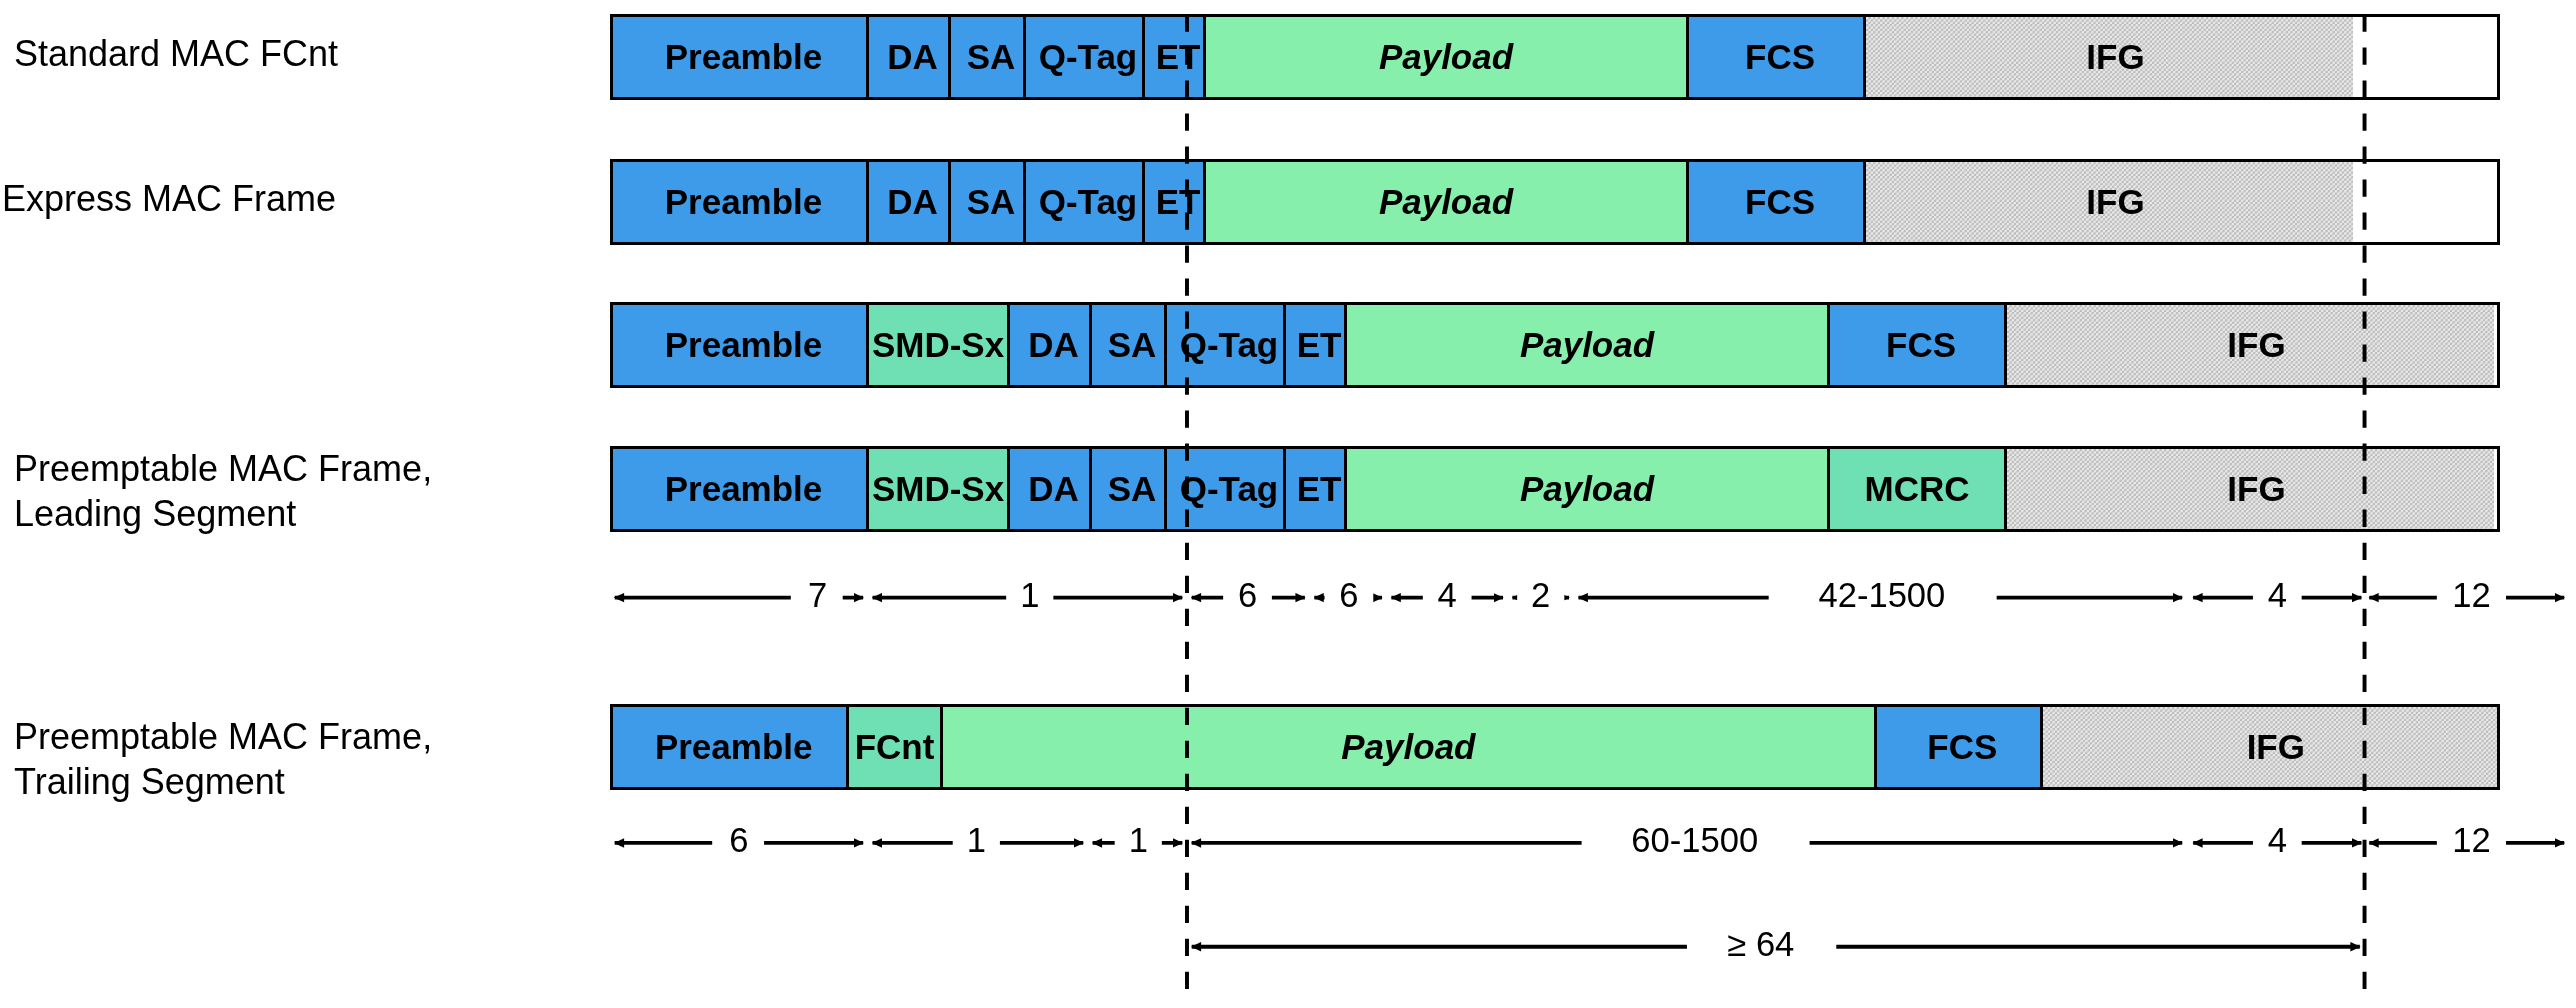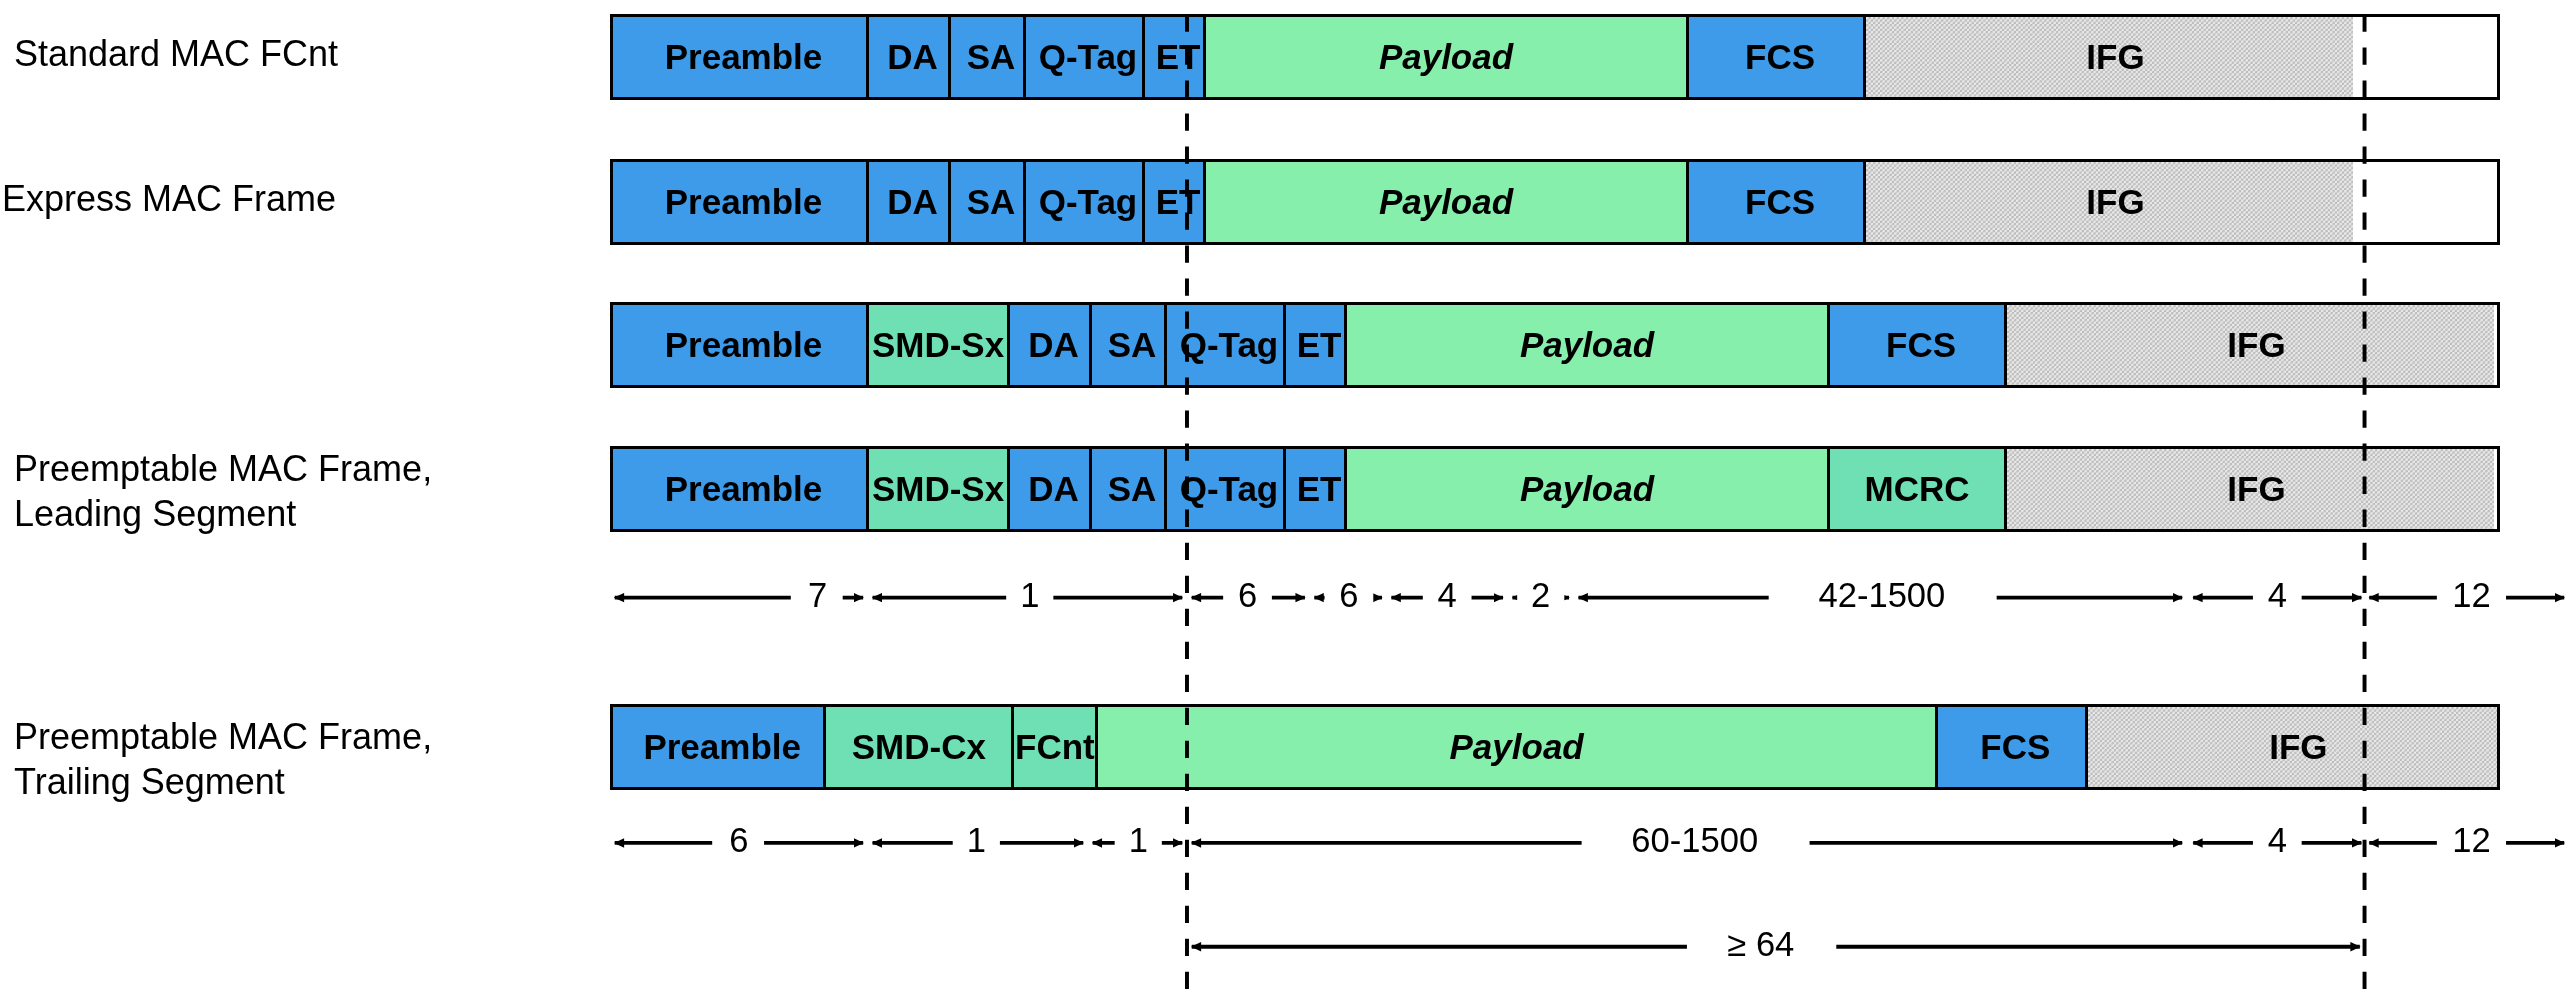--- a/index.html
+++ b/index.html
@@ -113,21 +113,20 @@
     <div class="cell c-blue" style="width:75px;">SA</div>
     <div class="cell c-blue" style="width:119px;">Q-Tag</div>
     <div class="cell c-blue" style="width:61px;">ET</div>
     <div class="cell c-white" style="width:483px;">Payload</div>
     <div class="cell c-green" style="width:177px;">MCRC</div>
     <div class="cell c-ifg" style="width:487px;">IFG</div>
   </div>
 
   <div class="frame" style="left:610px;top:704px;width:1890px;height:86px;">
     <div class="cell c-blue" style="width:253px;">Preamble</div>
-    <div class="cell c-green" style="width:224px;">SMD-Cx</div>
     <div class="cell c-green" style="width:100px;">FCnt</div>
     <div class="cell c-white" style="width:1003px;">Payload</div>
     <div class="cell c-blue" style="width:177px;">FCS</div>
     <div class="cell c-ifg" style="width:487px;">IFG</div>
   </div>
 
   <svg class="overlay" viewBox="0 0 3277 1283" xmlns="http://www.w3.org/2000/svg">
     <defs>
       <marker id="ah-r" markerWidth="14" markerHeight="14" refX="12" refY="6" orient="auto" markerUnits="userSpaceOnUse">
         <path d="M0,0 L13,6 L0,12 z" fill="#000"></path>

